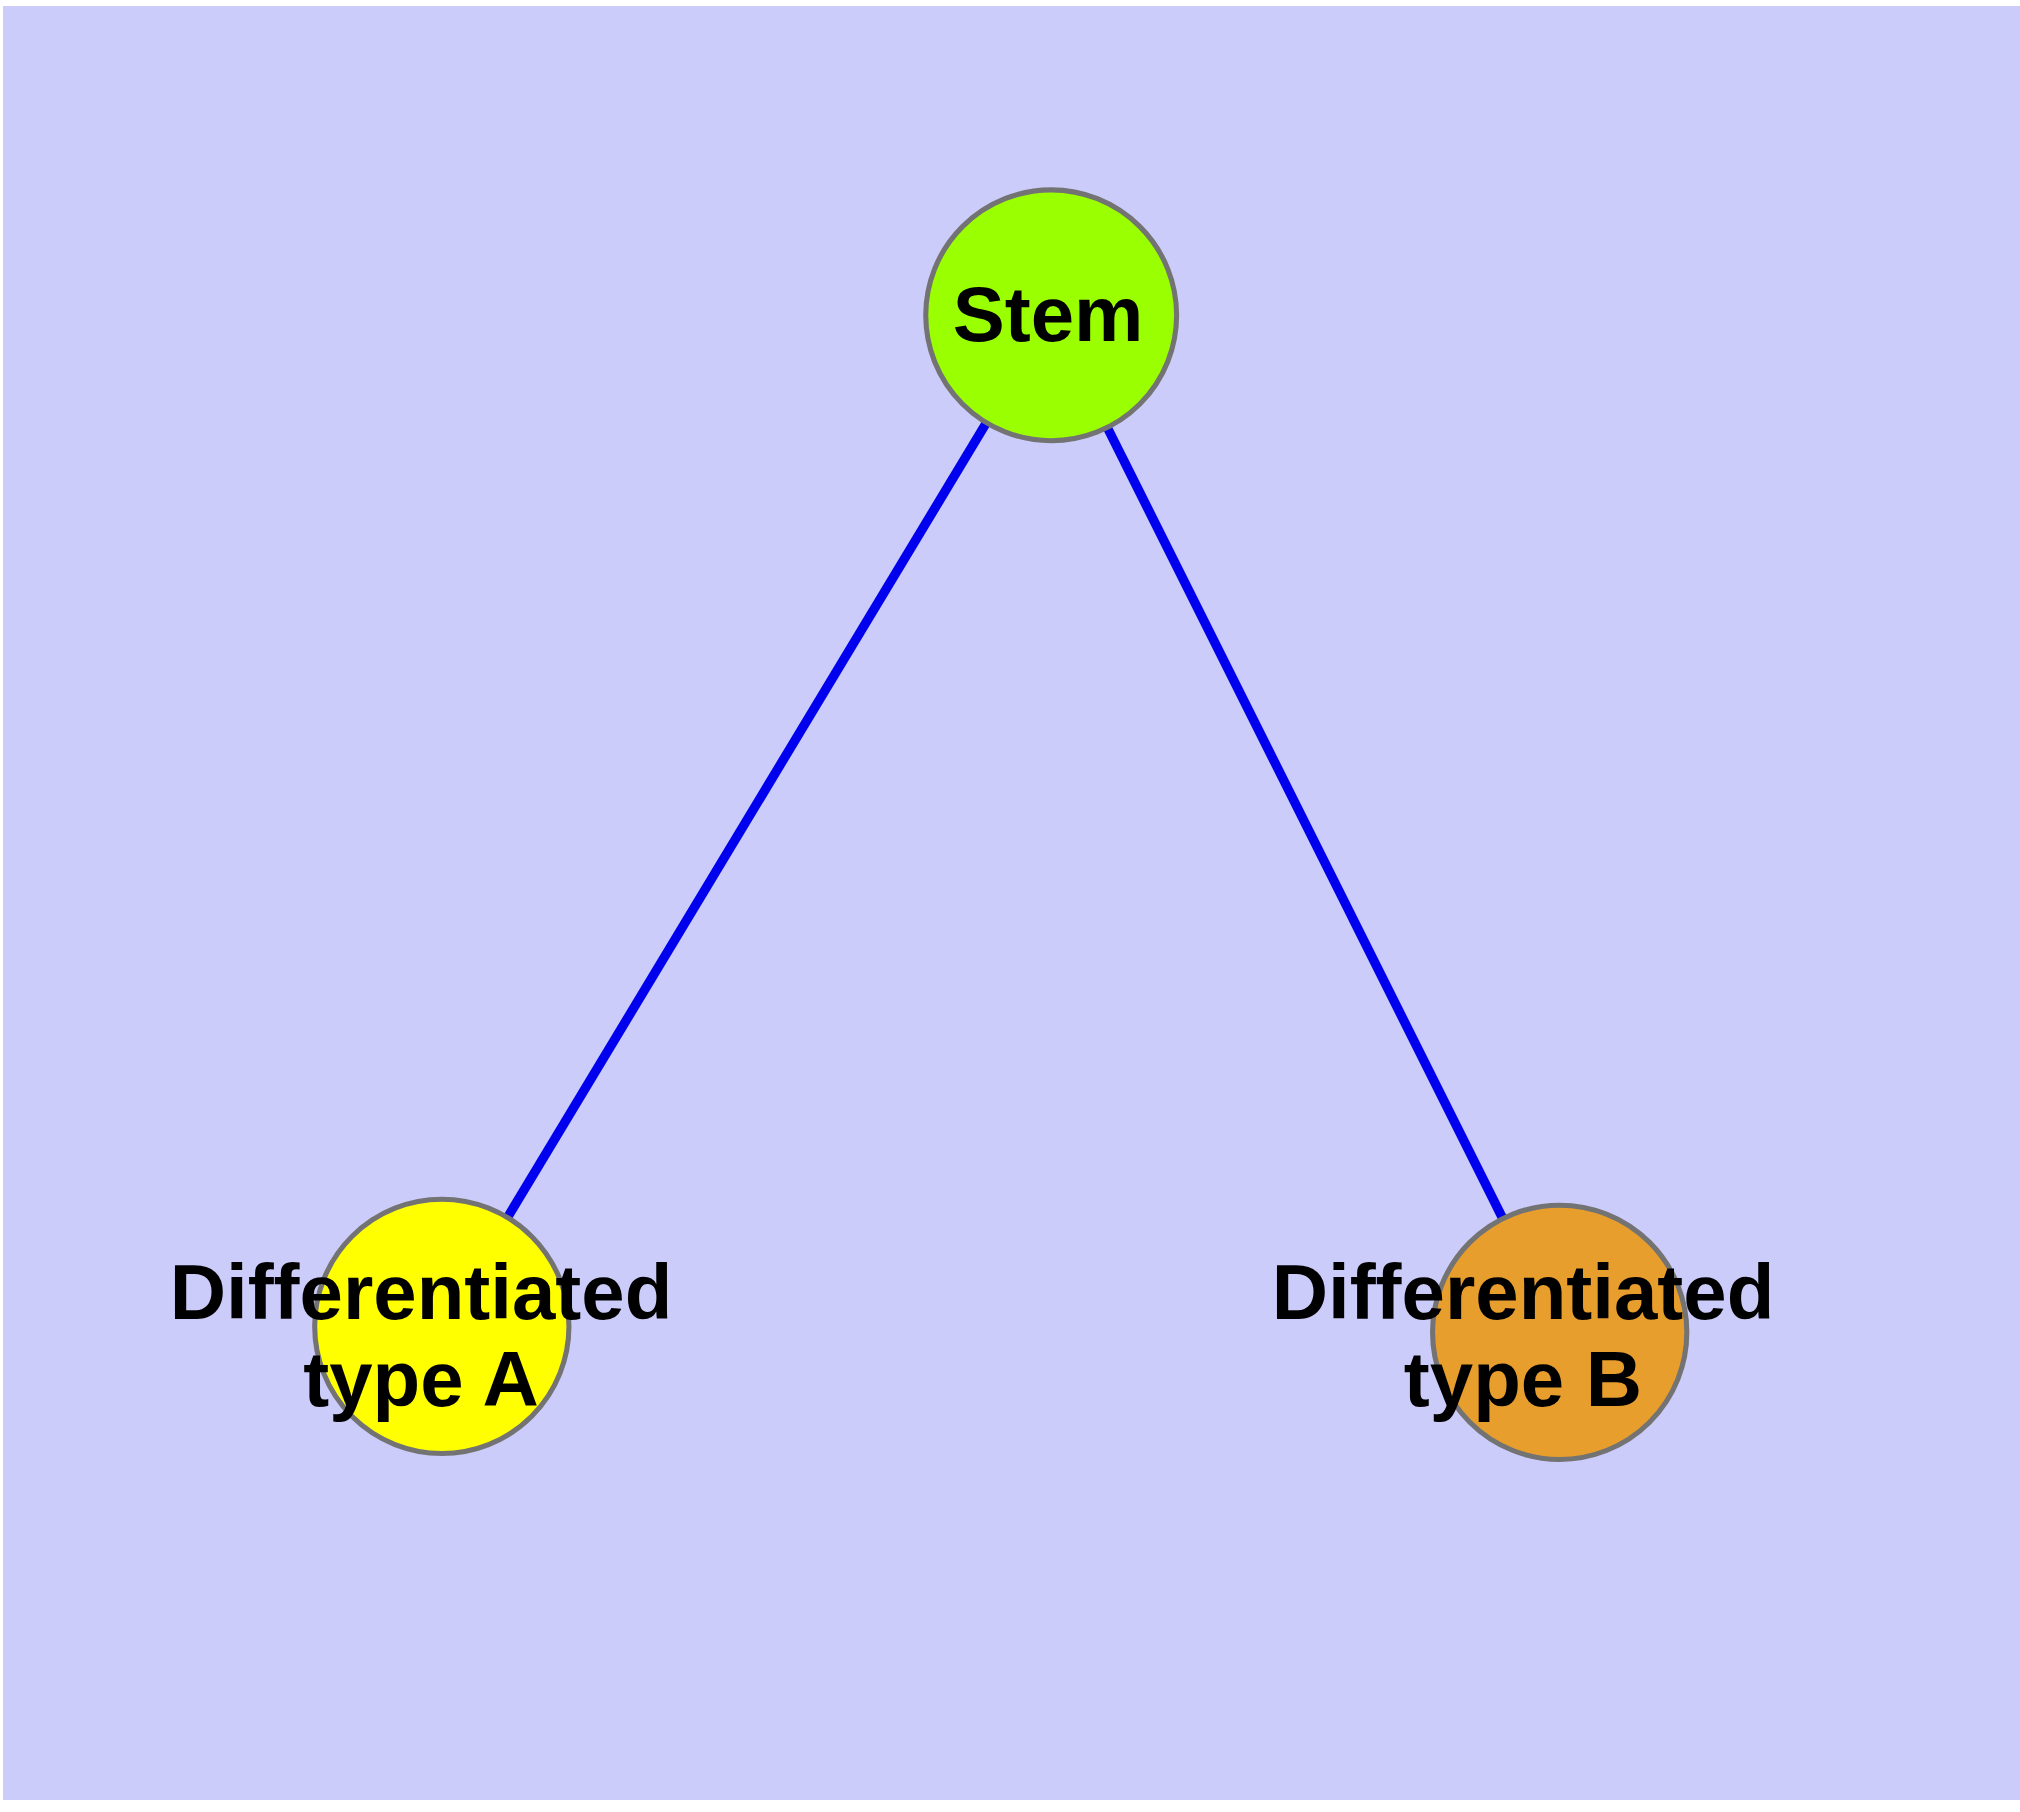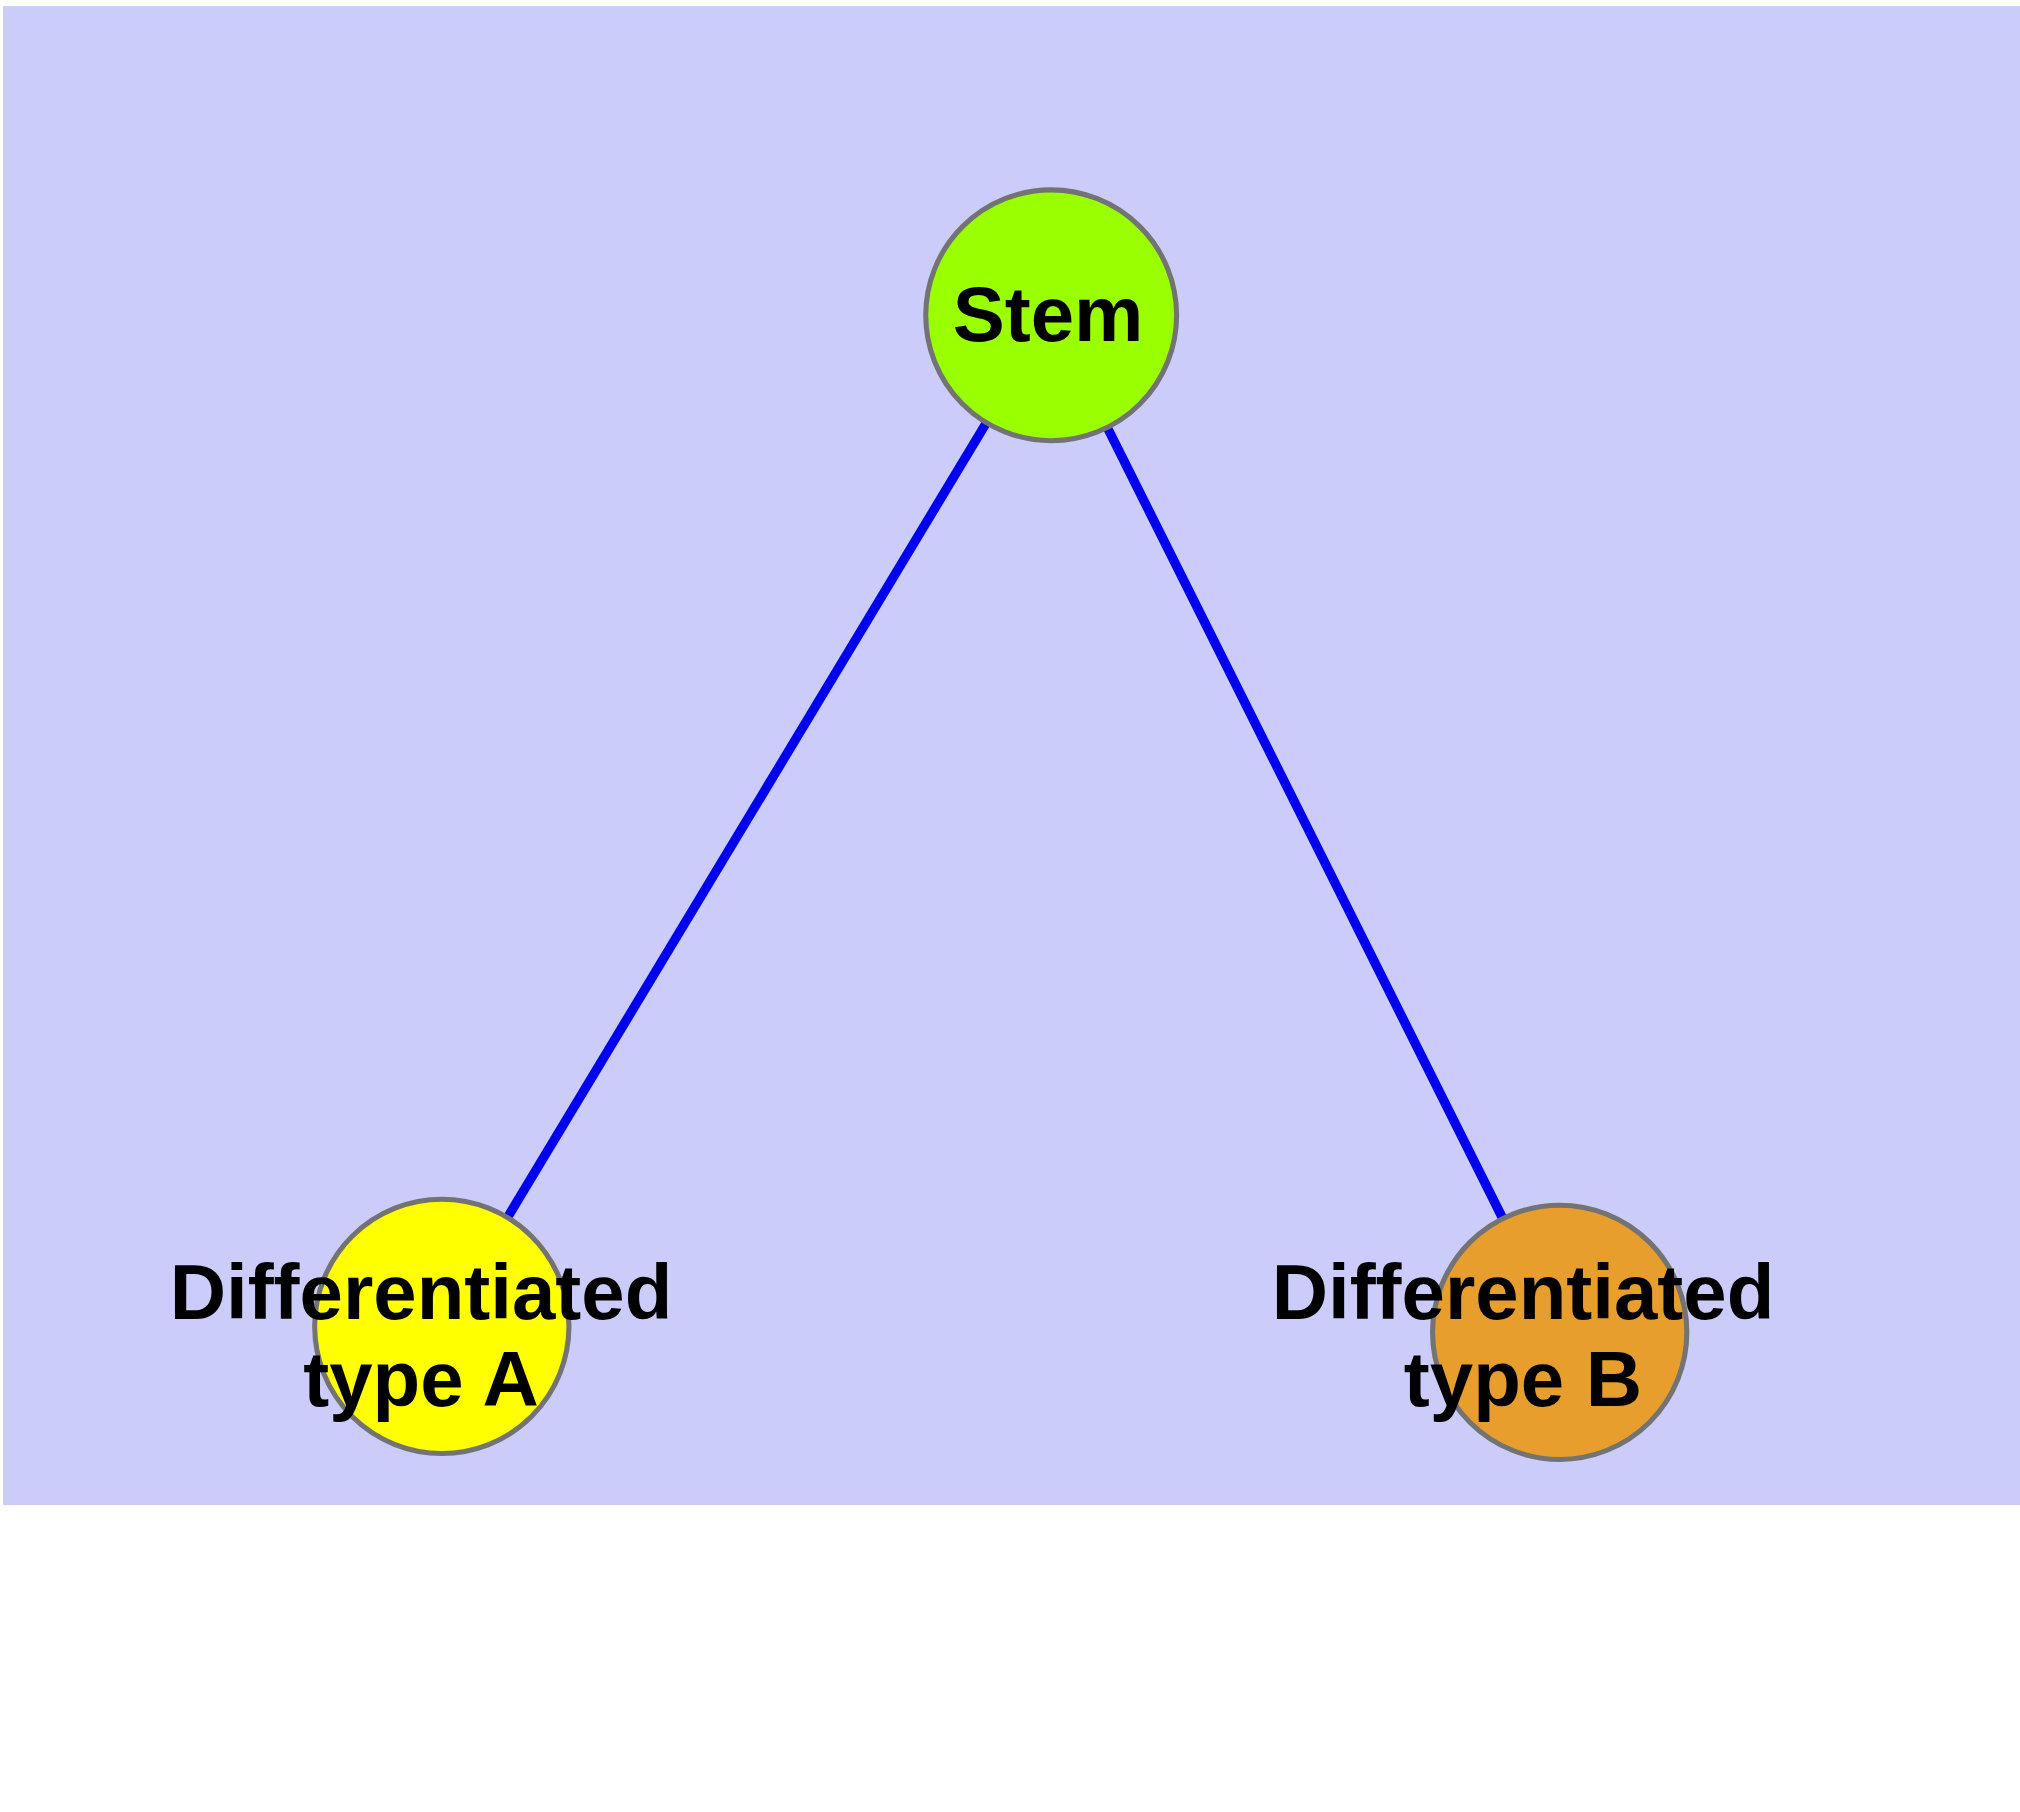--- a/index.html
+++ b/index.html
@@ -42,21 +42,21 @@
     pointer-events: none;
     transform: translate(-50%, -50%);
   }
   .label-stem  { font-size: 78px; }
   .label-typea { font-size: 78px; }
   .label-typeb { font-size: 78px; }
 </style>
 </head>
 <body>
 
-<div id="canvas" style="width: 2021px; height: 1505px; background: rgb(255, 255, 255);">
+<div id="canvas" style="width: 2021px; height: 1800px; background: rgb(255, 255, 255);">
   <div id="plot-area" style="background: rgb(204, 204, 250);"></div>
 
   <svg id="graph-svg" viewBox="0 0 2384 2138">
     <g>
       <line id="edge-0" x1="1162.5724031485775" y1="500.4716593098011" x2="599.4599648094414" y2="1434.815385232735" stroke="#0000ee" stroke-width="11" stroke-linecap="butt"></line>
       <line id="edge-1" x1="1307.0820393249937" y1="506.16407864998735" x2="1772.0235334840063" y2="1436.0470669680128" stroke="#0000ee" stroke-width="11" stroke-linecap="butt"></line>
     </g>
     <g>
       <circle id="node-0" cx="1240" cy="372" r="148" fill="#9aff00" stroke="#737373" stroke-width="6"></circle>
       <circle id="node-1" cx="521" cy="1565" r="150" fill="#ffff00" stroke="#737373" stroke-width="6"></circle>

